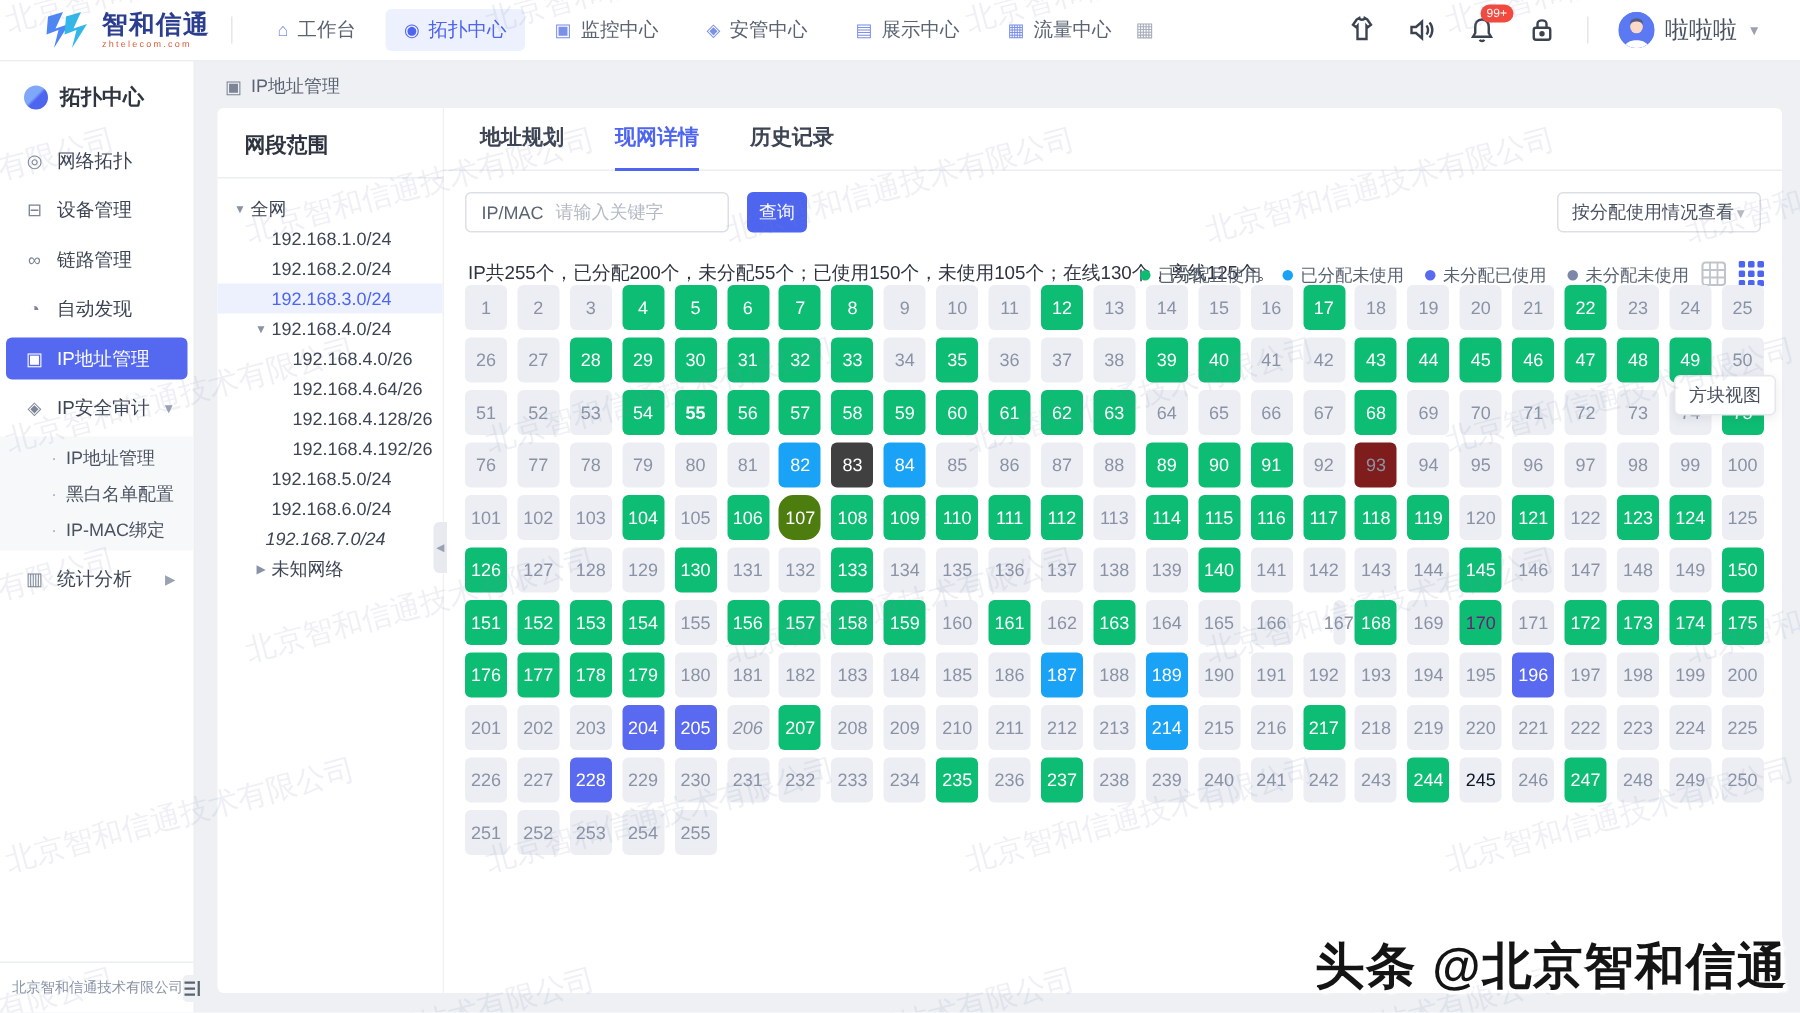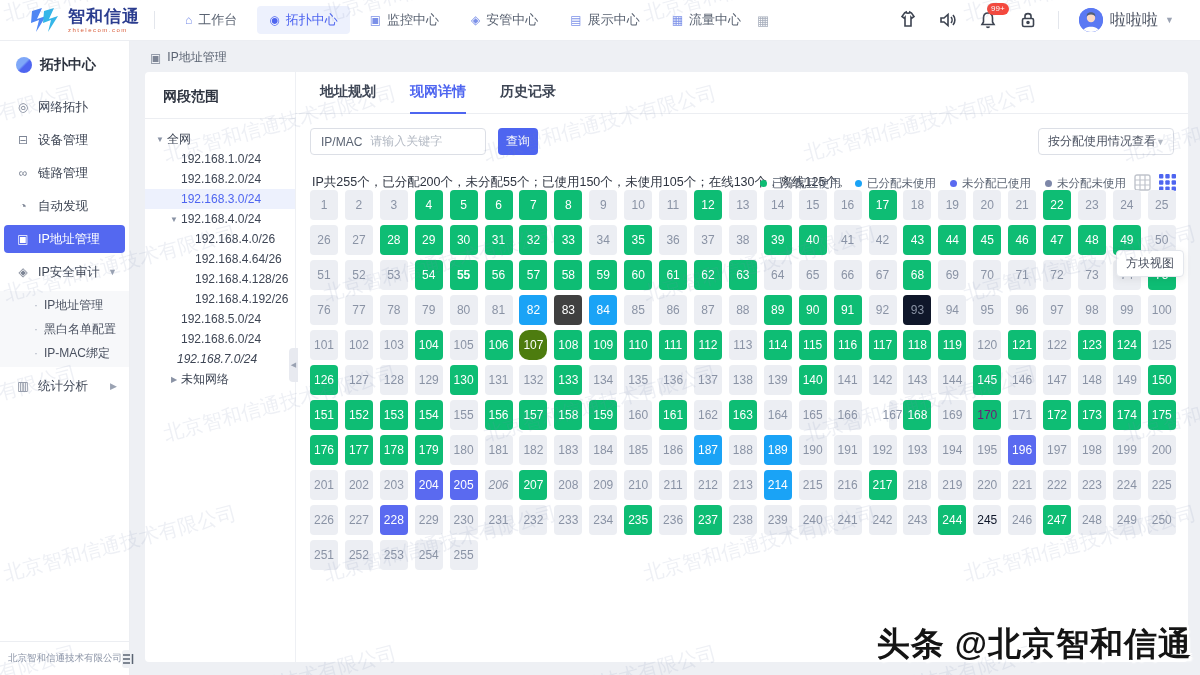--- a/index.html
+++ b/index.html
@@ -482,21 +482,21 @@
         <div class="cell" style="background: #404040; color: rgb(255, 255, 255);">83</div>
         <div class="cell" style="background: rgb(26, 163, 246); color: rgb(255, 255, 255);">84</div>
         <div class="cell" style="background: rgb(236, 238, 243); color: rgb(138, 147, 165);">85</div>
         <div class="cell" style="background: rgb(236, 238, 243); color: rgb(138, 147, 165);">86</div>
         <div class="cell" style="background: rgb(236, 238, 243); color: rgb(138, 147, 165);">87</div>
         <div class="cell" style="background: rgb(236, 238, 243); color: rgb(138, 147, 165);">88</div>
         <div class="cell" style="background: rgb(14, 189, 116); color: rgb(255, 255, 255);">89</div>
         <div class="cell" style="background: rgb(14, 189, 116); color: rgb(255, 255, 255);">90</div>
         <div class="cell" style="background: rgb(14, 189, 116); color: rgb(255, 255, 255);">91</div>
         <div class="cell" style="background: rgb(236, 238, 243); color: rgb(138, 147, 165);">92</div>
-        <div class="cell" style="background: #0f172a; color: rgb(138, 147, 165);">93</div>
+        <div class="cell" style="background: #7f1d1d; color: rgb(138, 147, 165);">93</div>
         <div class="cell" style="background: rgb(236, 238, 243); color: rgb(138, 147, 165);">94</div>
         <div class="cell" style="background: rgb(236, 238, 243); color: rgb(138, 147, 165);">95</div>
         <div class="cell" style="background: rgb(236, 238, 243); color: rgb(138, 147, 165);">96</div>
         <div class="cell" style="background: rgb(236, 238, 243); color: rgb(138, 147, 165);">97</div>
         <div class="cell" style="background: rgb(236, 238, 243); color: rgb(138, 147, 165);">98</div>
         <div class="cell" style="background: rgb(236, 238, 243); color: rgb(138, 147, 165);">99</div>
         <div class="cell" style="background: rgb(236, 238, 243); color: rgb(138, 147, 165);">100</div>
         <div class="cell" style="background: rgb(236, 238, 243); color: rgb(138, 147, 165);">101</div>
         <div class="cell" style="background: rgb(236, 238, 243); color: rgb(138, 147, 165);">102</div>
         <div class="cell" style="background: rgb(236, 238, 243); color: rgb(138, 147, 165);">103</div>

